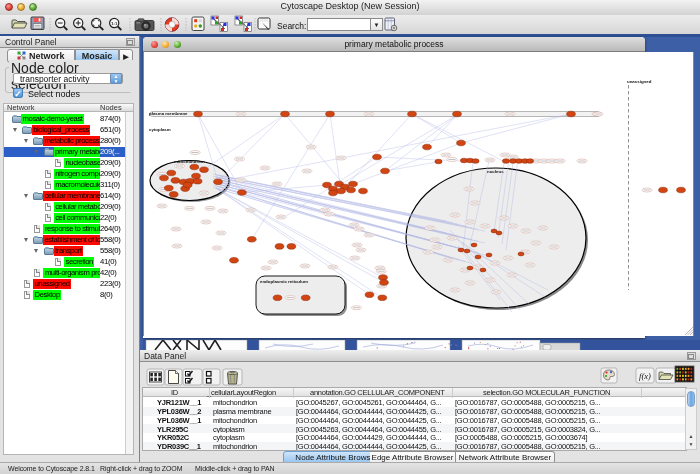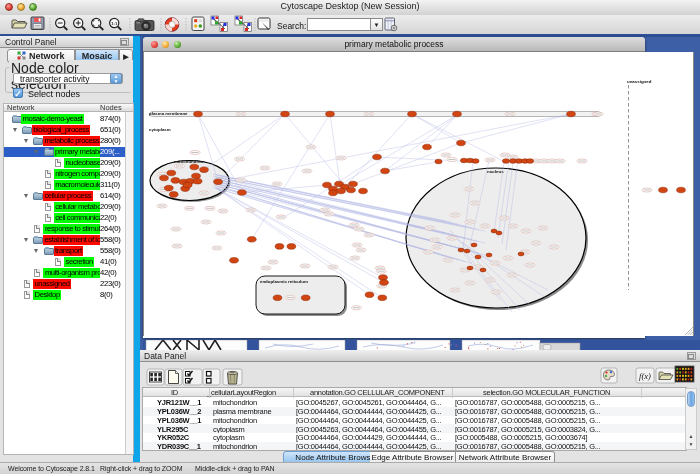--- a/index.html
+++ b/index.html
@@ -19,21 +19,21 @@
 
 #toolbar { left:0; top:15px; width:700px; height:19px;
   background:linear-gradient(#ececec,#d6d6d6); }
 #toolbar svg { position:absolute; top:0; left:0; }
 #searchlbl { position:absolute; left:277px; top:6px; font-size:8.5px; color:#111; }
 #searchbox { position:absolute; left:307px; top:3px; width:64px; height:13px; background:#fff; border:1px solid #8a8a8a; }
 #searcharrow { position:absolute; left:371px; top:3px; width:12px; height:13px; background:linear-gradient(#fdfdfd,#e3e3e3); border:1px solid #8a8a8a; border-left:none; font-size:6px; color:#222; text-align:center; line-height:13px;}
 #blueline { left:0; top:34px; width:700px; height:3px; background:#2d4f94; }
 
 
-#cpanel { left:0; top:36px; width:140px; height:426px; background:#e3e3e3; border-right:7px solid #0ea5e9;}
+#cpanel { left:0; top:36px; width:140px; height:426px; background:#e3e3e3; border-right:1px solid #0ea5e9;}
 .phead { position:absolute; left:0; top:0; width:100%; height:12px;
   background:linear-gradient(#efefef,#cfcfcf); border-bottom:1px solid #8e8e8e;
   font-size:8.5px; color:#222; padding-left:5px; line-height:12px; }
 .dockico { position:absolute; right:4px; top:2px; width:9px; height:8px; border:1px solid #999; background:#ddd; }
 .dockico:after { content:""; position:absolute; right:1px; top:1px; width:4px; height:3px; border:1px solid #888; }
 
 
 #cptabs { position:absolute; left:7px; top:13px; width:126px; height:14px; }
 .seg { position:absolute; top:0; height:14px; border:1px solid #8f8f8f; font-size:9px; font-weight:bold; color:#222; text-align:center; line-height:13px; background:linear-gradient(#fdfdfd,#e8e8e8); }
 #seg-net { left:0; width:68px; border-radius:3px 0 0 3px; }
@@ -285,21 +285,21 @@
           <span class="val">209(0)</span>
         </div>
       <div class="trow" style="top:67.5px">
           <span class="file" style="left:40.7px"></span>
           <span class="lbl green" style="left:49.7px;max-width:46px">macromolecule</span>
           <span class="val">311(0)</span>
         </div>
       <div class="trow" style="top:78.5px">
           <span class="tri" style="left:19.6px"></span>
           <span class="fold" style="left:29.4px"></span>
-          <span class="lbl red" style="left:38.9px;max-width:57px">cellular process</span>
+          <span class="lbl red" style="left:38.9px;max-width:57px">cellular membrane</span>
           <span class="val">614(0)</span>
         </div>
       <div class="trow" style="top:89.5px">
           <span class="file" style="left:40.7px"></span>
           <span class="lbl green" style="left:49.7px;max-width:46px">cellular metabo</span>
           <span class="val">209(0)</span>
         </div>
       <div class="trow" style="top:100.5px">
           <span class="file" style="left:40.7px"></span>
           <span class="lbl green" style="left:49.7px;max-width:46px">cell communicat</span>

